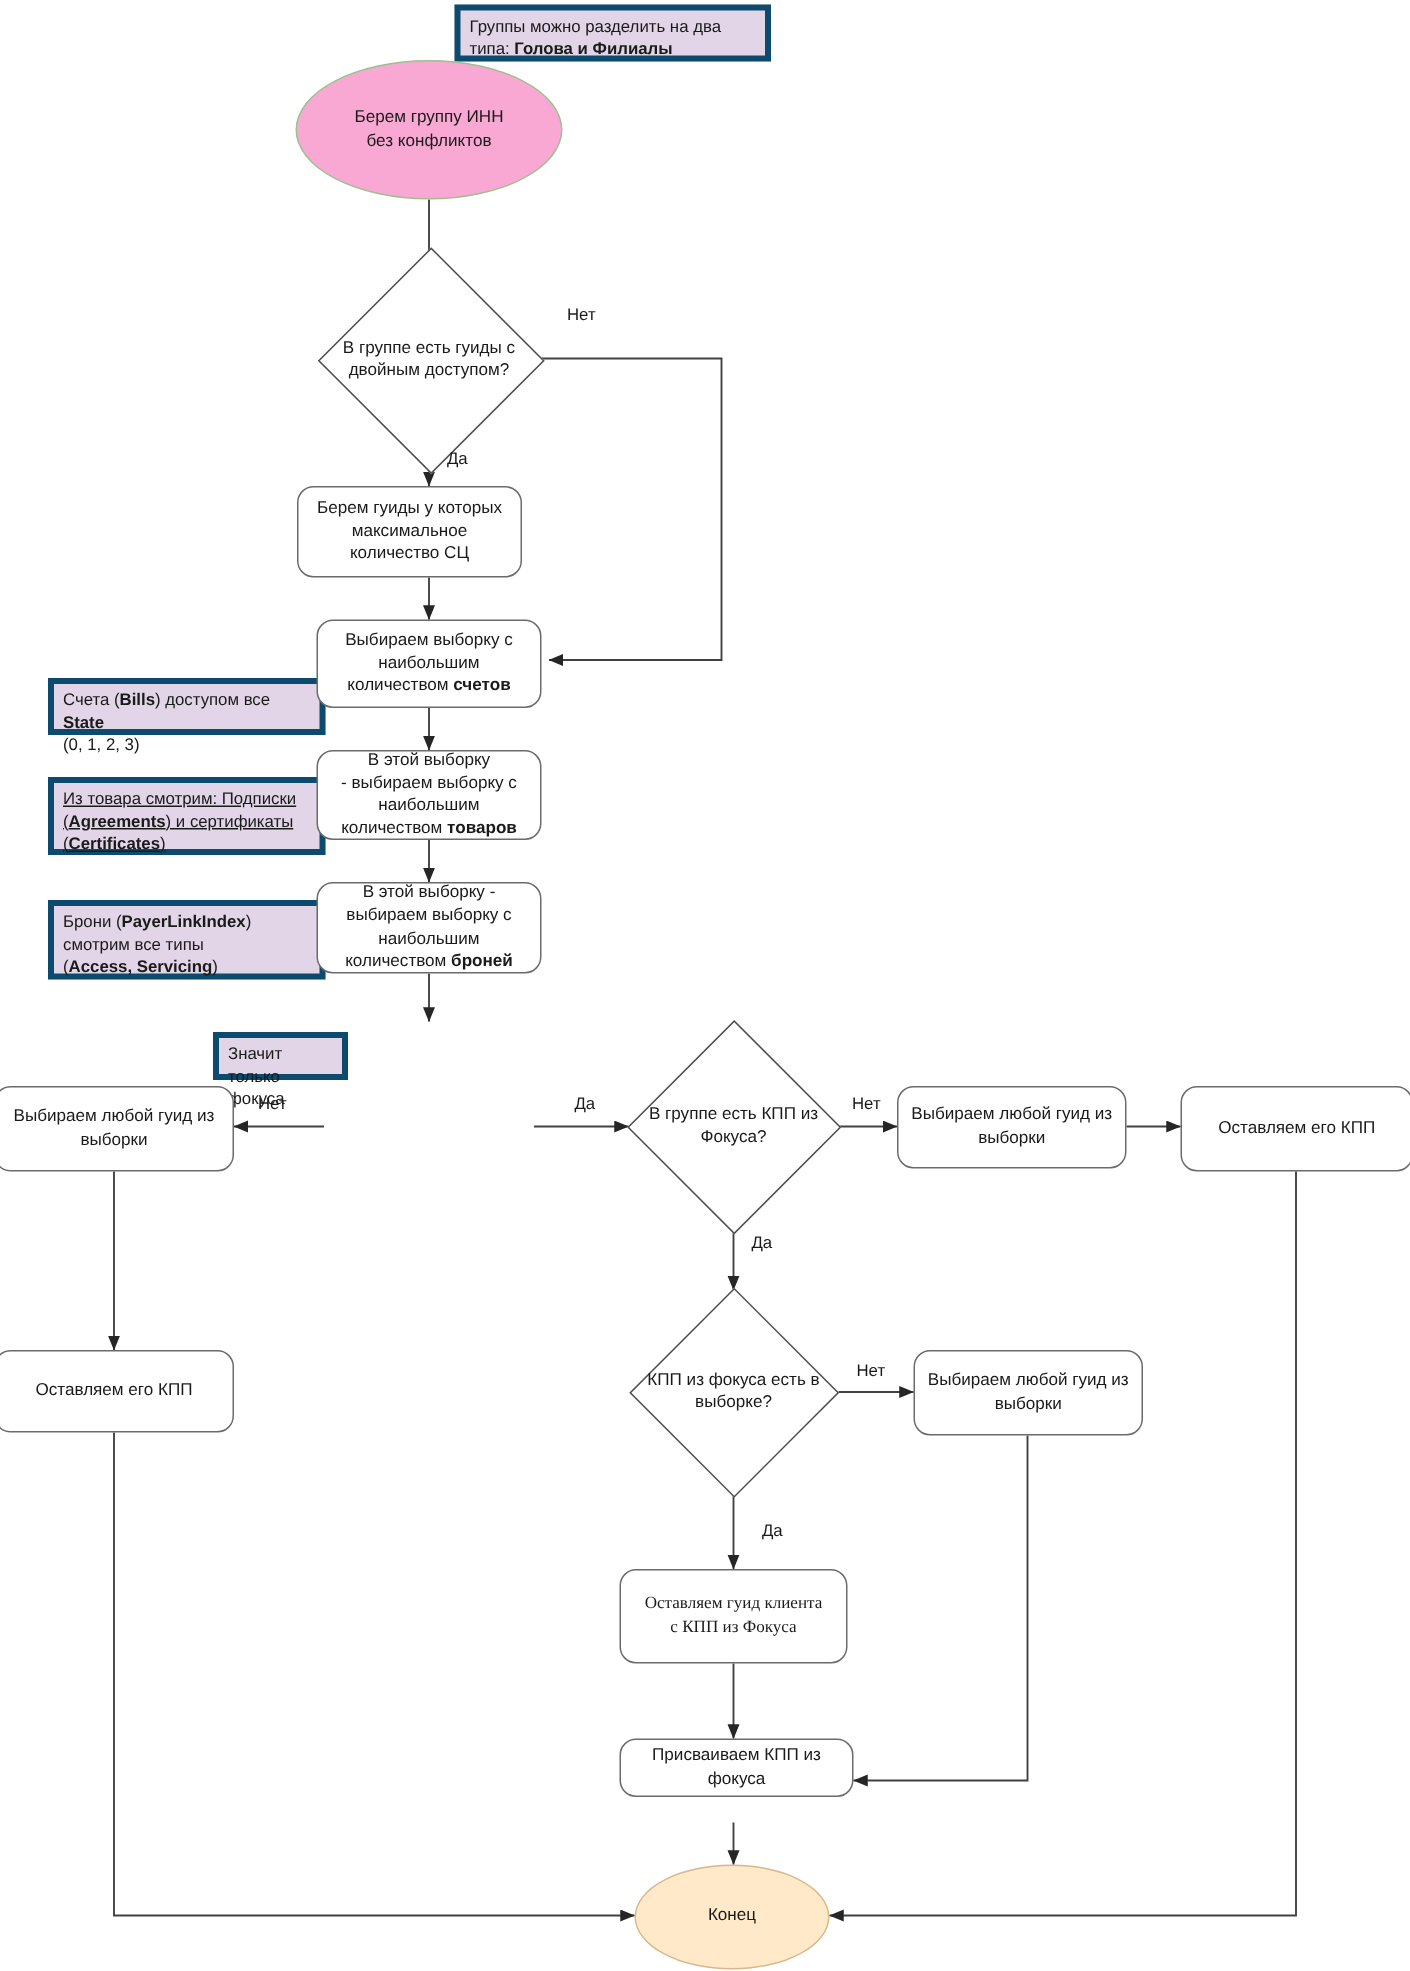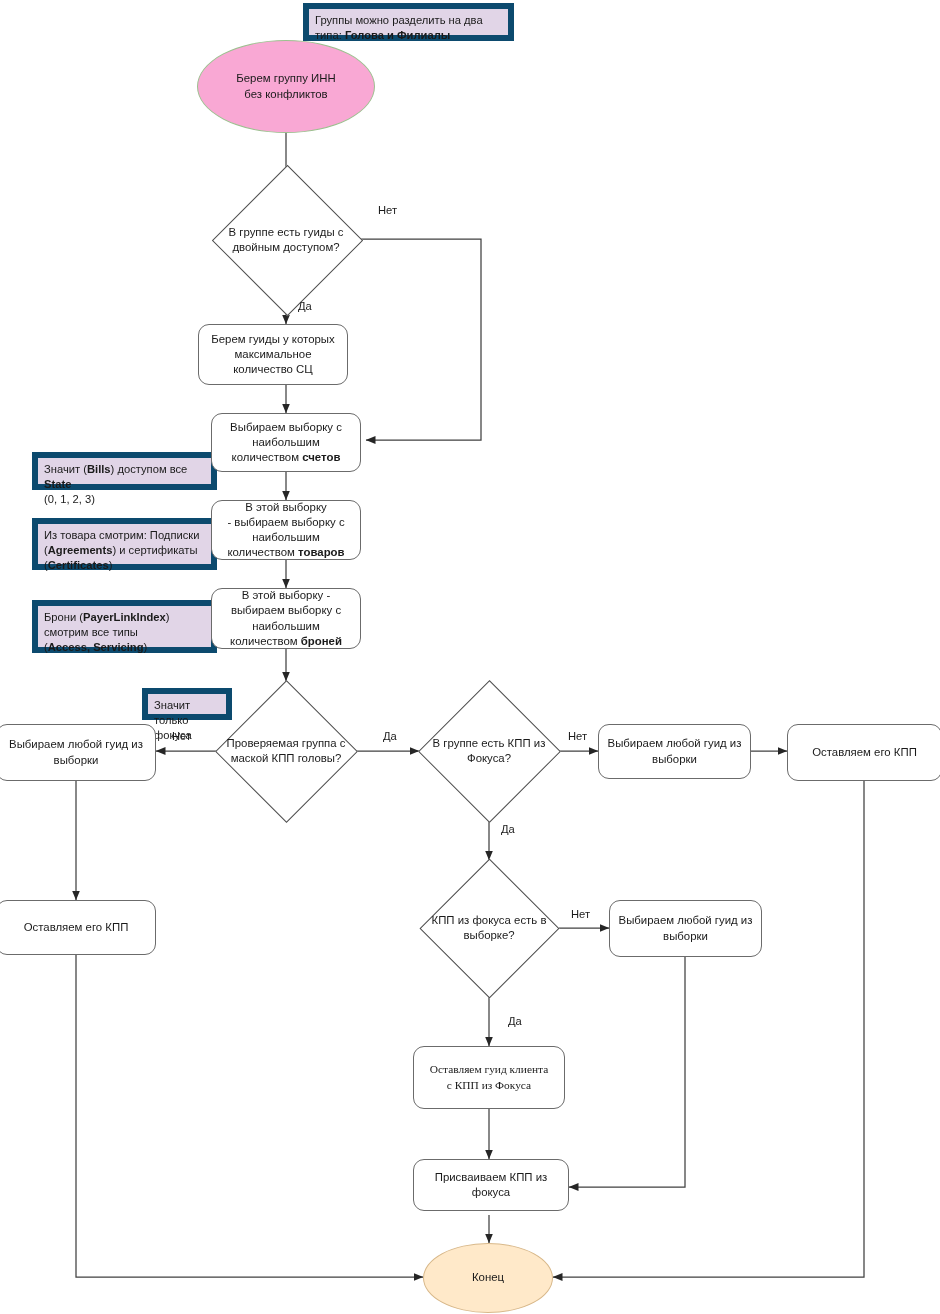--- a/index.html
+++ b/index.html
@@ -49,21 +49,21 @@
     border: 1.3px solid #8aa97f;
     border-radius: 50%;
     font-size: 11.4px;
     line-height: 1.32;
   }
   .oval.start { background: #f9a8d4; border-color: #9cc08f; }
   .oval.end   { background: #ffe9c9; border-color: #d8b88a; }
   
   .note {
     background: #e1d5e7;
-    border: 6px solid #0c4a6e;
+    border: 4px solid #0c4a6e;
     font-size: 11.2px;
     line-height: 1.34;
     text-align: left;
     justify-content: flex-start;
     align-items: flex-start;
     padding: 4px 6px;
     color: #1a1a1a;
   }
   
   .diamond {
@@ -152,26 +152,26 @@
 
   <div class="node note" style="left:303px; top:3px; width:211px; height:38px;">
     <div>
       <span>Группы можно разделить на два</span><br>
       <span>типа: </span><span class="bold">Голова и Филиалы</span>
     </div>
   </div>
 
   <div class="node note" style="left:32px; top:452px; width:185px; height:38px;">
     <div>
-      <span>Значит (</span><span class="bold">Bills</span><span>) доступом все </span><span class="bold">State</span><br>
+      <span>Счета (</span><span class="bold">Bills</span><span>) доступом все </span><span class="bold">State</span><br>
       <span>(0, 1, 2, 3)</span>
     </div>
   </div>
 
-  <div class="node note" style="left:32px; top:518px; width:185px; height:52px;">
+  <div class="node note" style="left:32px; top:518px; width:185px; height:52px;text-decoration:underline;">
     <div>
       <span>Из товара смотрим: Подписки</span><br>
       <span>(</span><span class="bold">Agreements</span><span>) и сертификаты</span><br>
       <span>(</span><span class="bold">Certificates</span><span>)</span>
     </div>
   </div>
 
   <div class="node note" style="left:32px; top:600px; width:185px; height:53px;">
     <div>
       <span>Брони (</span><span class="bold">PayerLinkIndex</span><span>)</span><br>
@@ -207,26 +207,20 @@
   </div>
 
   <div class="node proc" style="left:211px; top:500px; width:150px; height:60px;">
     <span><span class="ml">В этой выборку<br>- выбираем выборку с<br>наибольшим<br>количеством </span><span class="bold">товаров</span></span>
   </div>
 
   <div class="node proc" style="left:211px; top:588px; width:150px; height:61px;">
     <span><span class="ml">В этой выборку -<br>выбираем выборку с<br>наибольшим<br>количеством </span><span class="bold">броней</span></span>
   </div>
 
-  <div class="diamond-wrap" style="left:216px; top:681px; width:140px; height:140px;">
-    <div class="diamond" style="position:absolute; left:20px; top:20px; width:99px; height:99px;"></div>
-    <div class="diamond-label">
-      <span class="ml">Проверяемая группа с<br>маской КПП головы?</span>
-    </div>
-  </div>
 
   <div class="diamond-wrap" style="left:419px; top:681px; width:140px; height:140px;">
     <div class="diamond" style="position:absolute; left:20px; top:20px; width:99px; height:99px;"></div>
     <div class="diamond-label">
       <span class="ml">В группе есть КПП из<br>Фокуса?</span>
     </div>
   </div>
 
   <div class="diamond-wrap" style="left:419px; top:860px; width:140px; height:136px;">
     <div class="diamond" style="position:absolute; left:21px; top:19px; width:97px; height:97px;"></div>
@@ -252,21 +246,21 @@
   </div>
 
   <div class="node proc" style="left:609px; top:900px; width:153px; height:57px;">
     <span class="ml">Выбираем любой гуид из<br>выборки</span>
   </div>
 
   <div class="node proc" style="left:413px; top:1046px; width:152px; height:63px;font-family:Liberation Serif, serif;">
     <span class="ml">Оставляем гуид клиента<br>с КПП из Фокуса</span>
   </div>
 
-  <div class="node proc" style="left:413px; top:1159px; width:156px; height:52px;">
+  <div class="node proc" style="left:413px; top:1159px; width:156px; height:39px;">
     <span class="ml">Присваиваем КПП из<br>фокуса</span>
   </div>
 
   <div class="node oval end" style="left:423px; top:1243px; width:130px; height:70px;">
     <span class="ml">Конец</span>
   </div>
 
   <div class="elabel" style="left:378px; top:204px;">Нет</div>
   <div class="elabel" style="left:298px; top:300px;">Да</div>
   <div class="elabel" style="left:172px; top:730px;">Нет</div>

